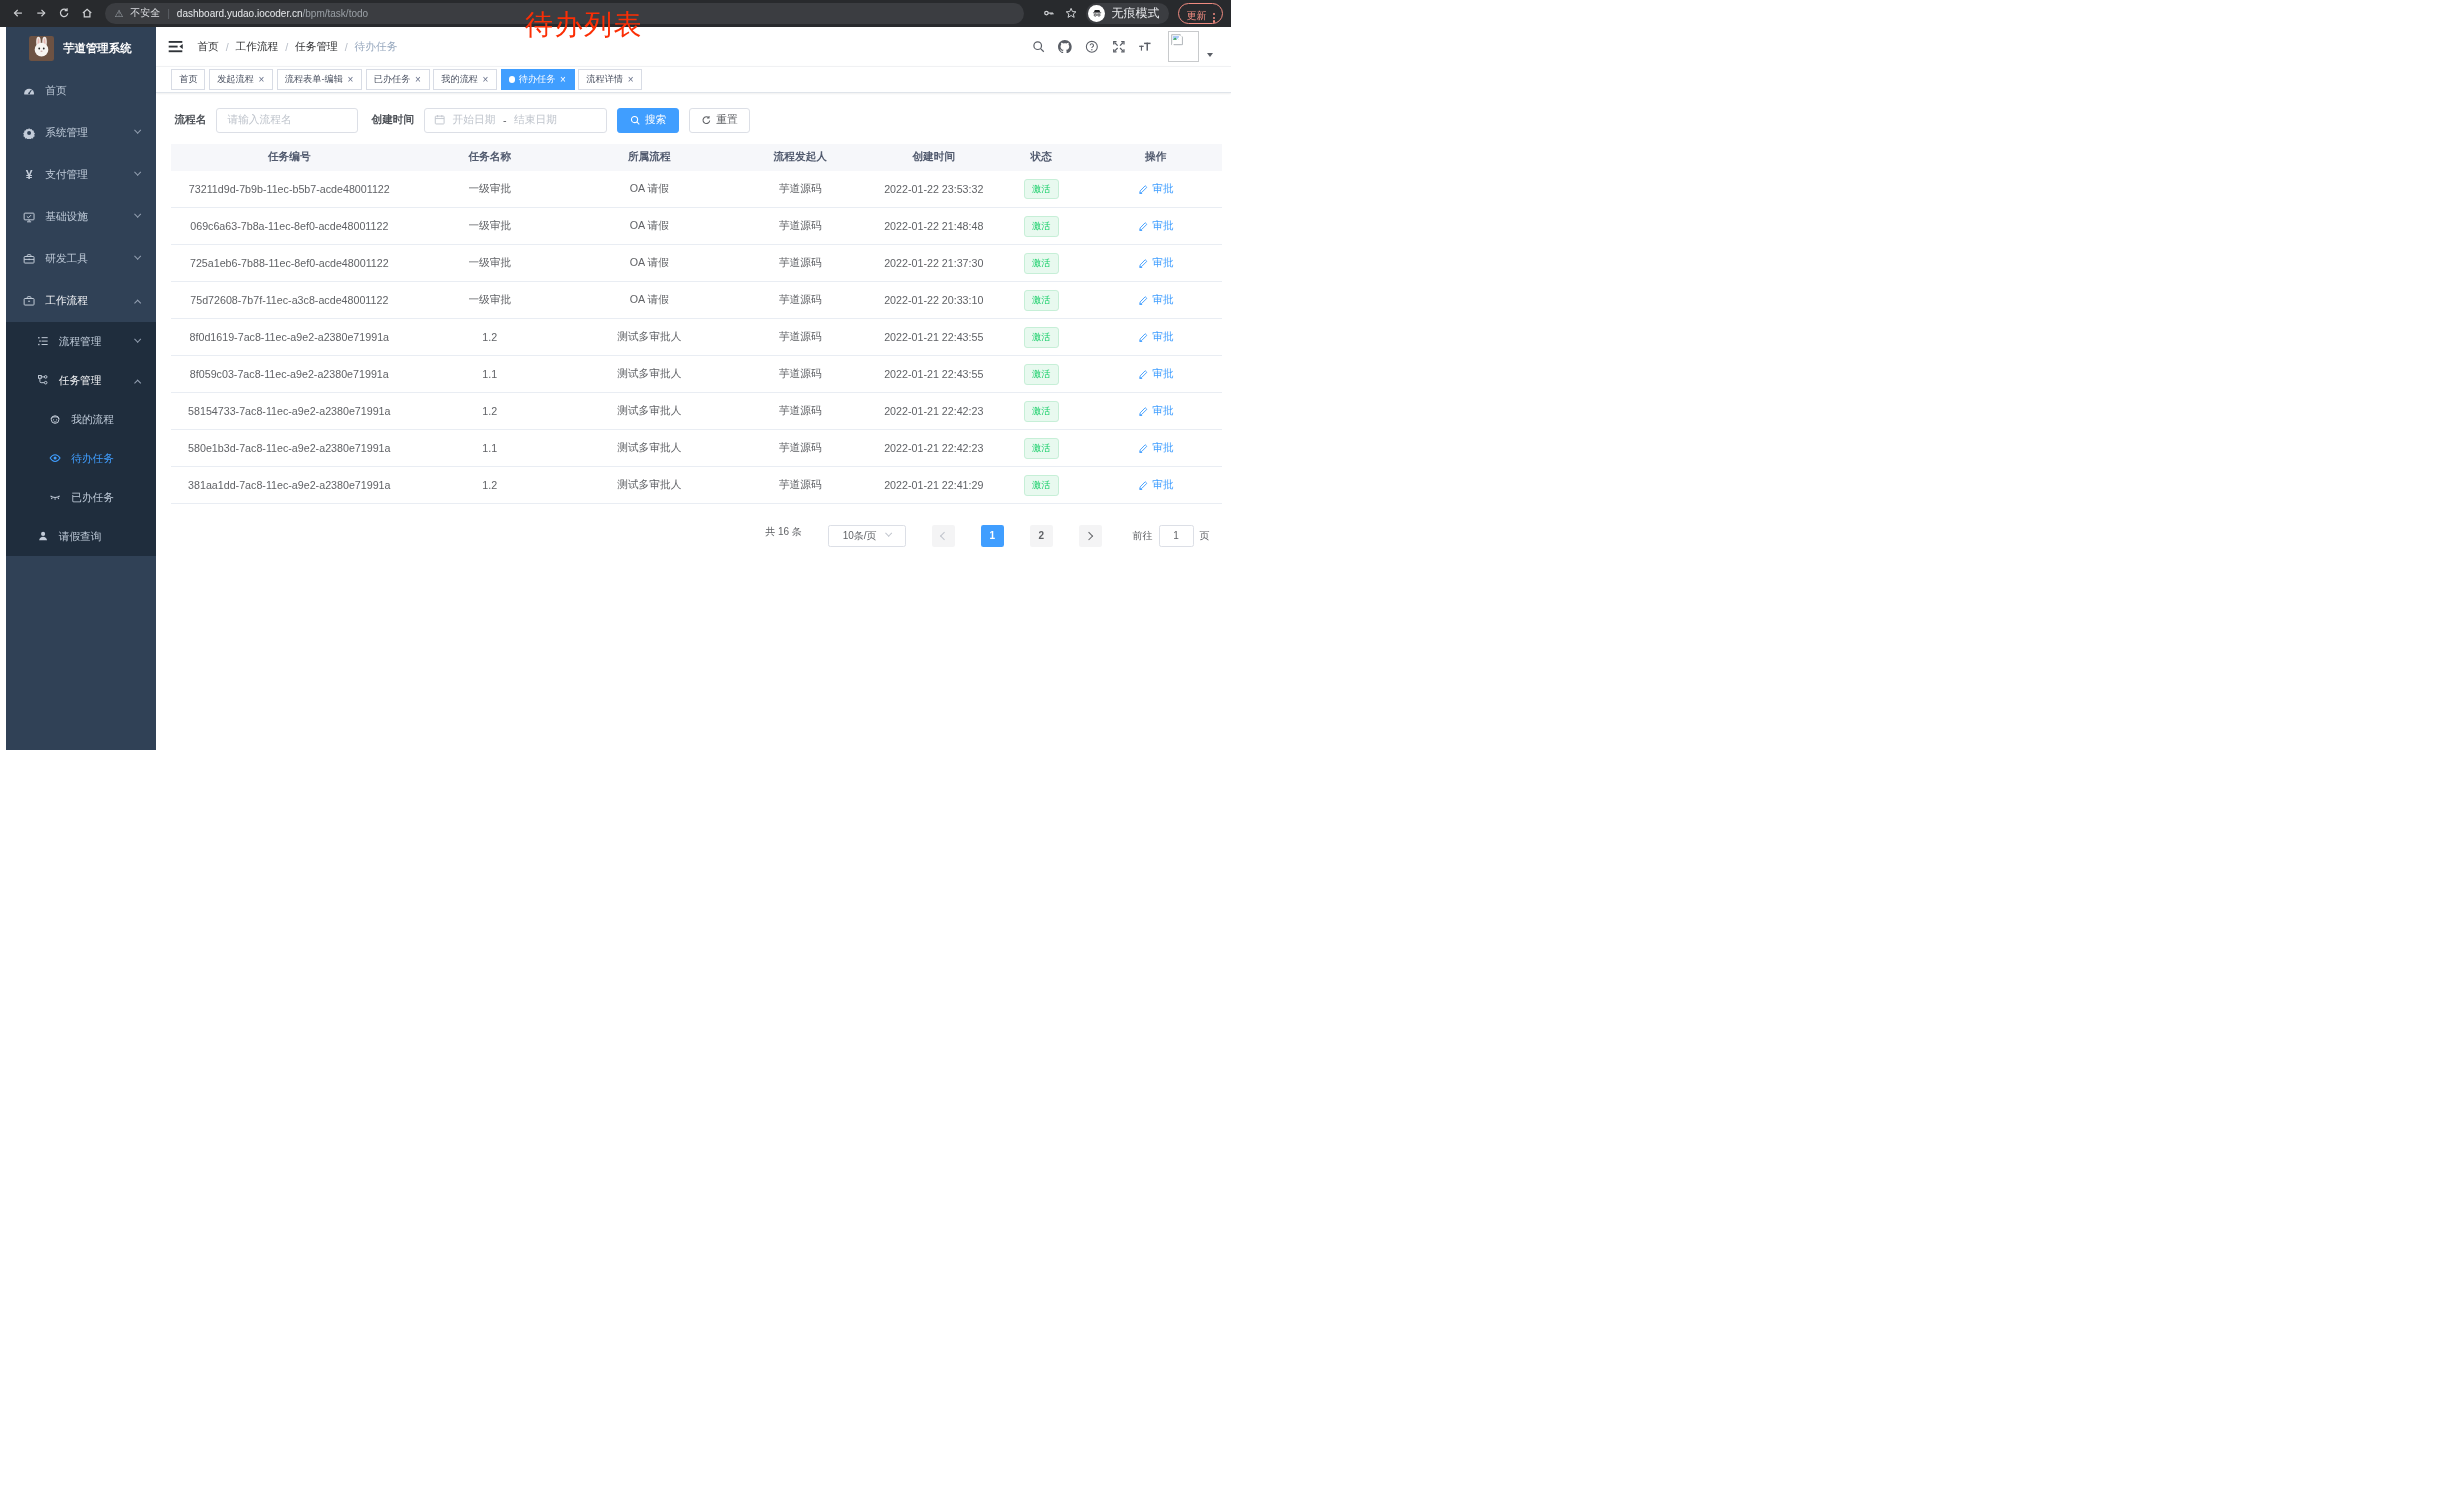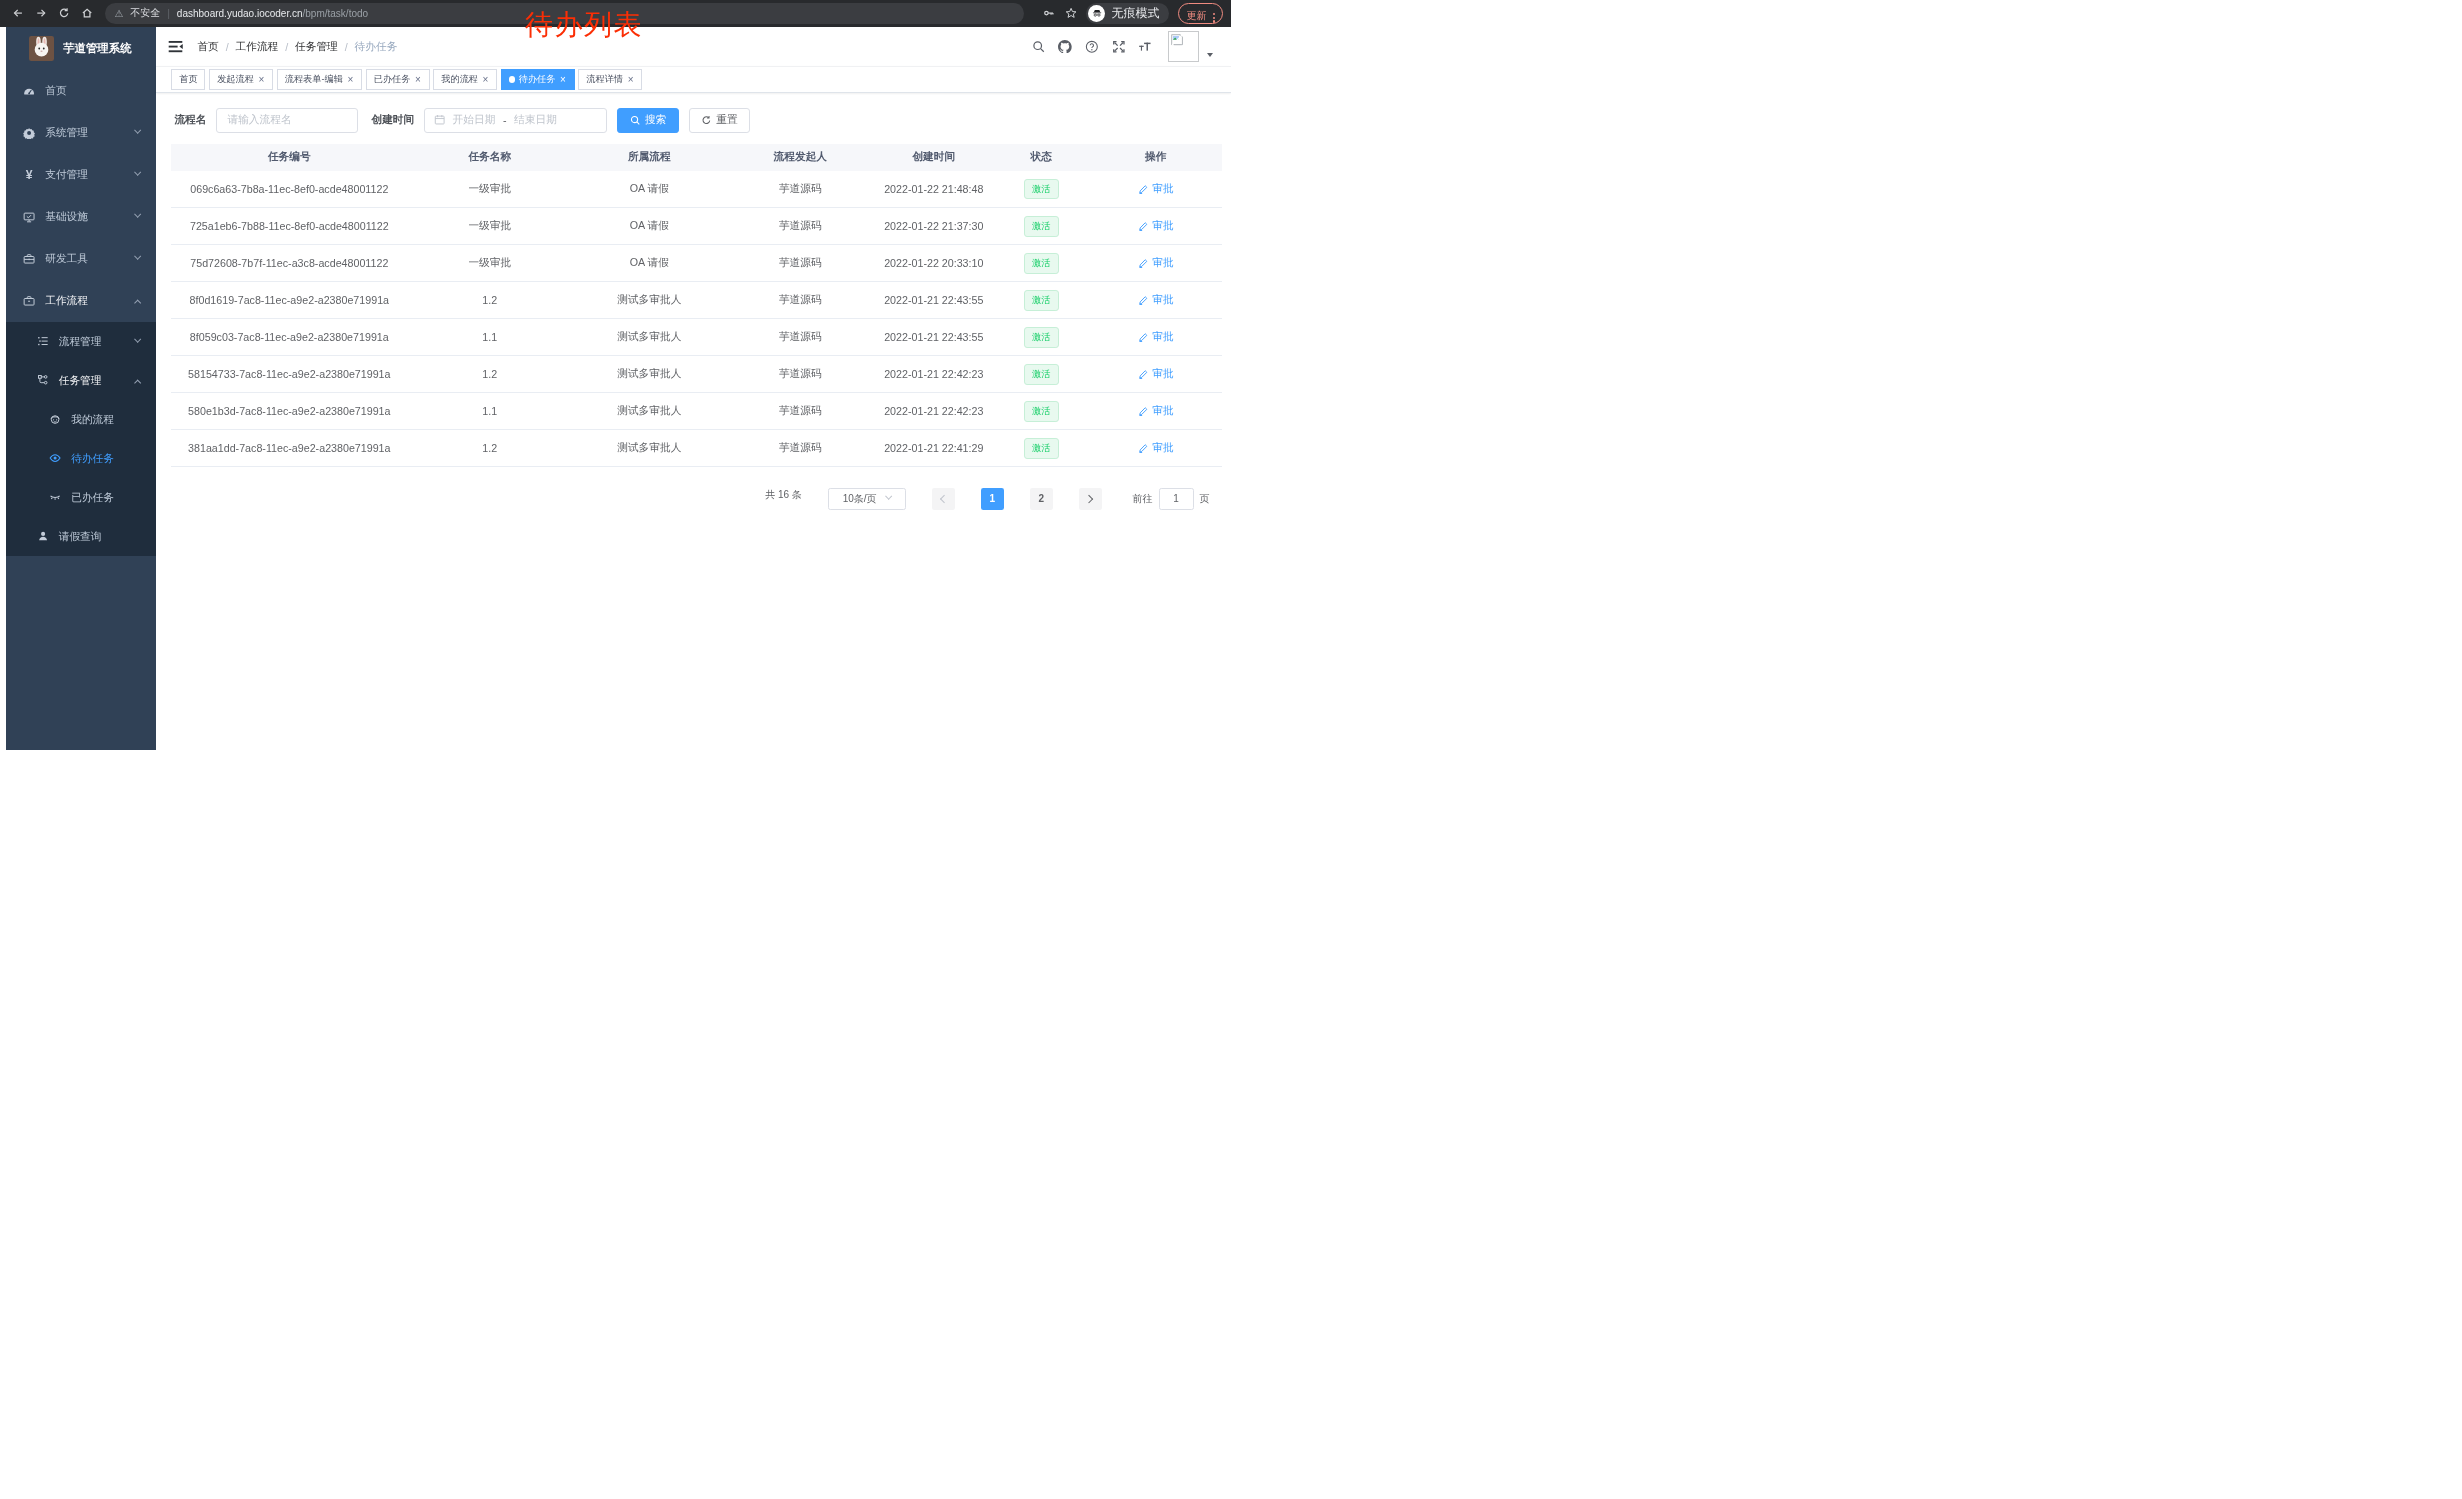--- a/index.html
+++ b/index.html
@@ -478,20 +478,35 @@
                 <th>任务名称</th>
                 <th>所属流程</th>
                 <th>流程发起人</th>
                 <th>创建时间</th>
                 <th>状态</th>
                 <th>操作</th>
               </tr>
             </thead>
             <tbody>
               <tr>
+                <td>73211d9d-7b9b-11ec-b5b7-acde48001122</td>
+                  <td>一级审批</td>
+                  <td>OA 请假</td>
+                  <td>芋道源码</td>
+                  <td>2022-01-22 23:53:32</td>
+                <td><span class="status-tag">激活</span></td>
+                <td><span class="approve-link">
+                      <svg viewBox="0 0 16 16" fill="none" stroke="currentColor" stroke-width="1.4">
+                        <path d="M10.8 2.6l2.4 2.4-7.6 7.6-3 .7.7-3z"></path>
+                        <path d="M2.2 14.2h4"></path>
+                      </svg>
+                      <span>审批</span>
+                    </span></td>
+              </tr>
+              <tr>
                 <td>069c6a63-7b8a-11ec-8ef0-acde48001122</td>
                   <td>一级审批</td>
                   <td>OA 请假</td>
                   <td>芋道源码</td>
                   <td>2022-01-22 21:48:48</td>
                 <td><span class="status-tag">激活</span></td>
                 <td><span class="approve-link">
                       <svg viewBox="0 0 16 16" fill="none" stroke="currentColor" stroke-width="1.4">
                         <path d="M10.8 2.6l2.4 2.4-7.6 7.6-3 .7.7-3z"></path>
                         <path d="M2.2 14.2h4"></path>

